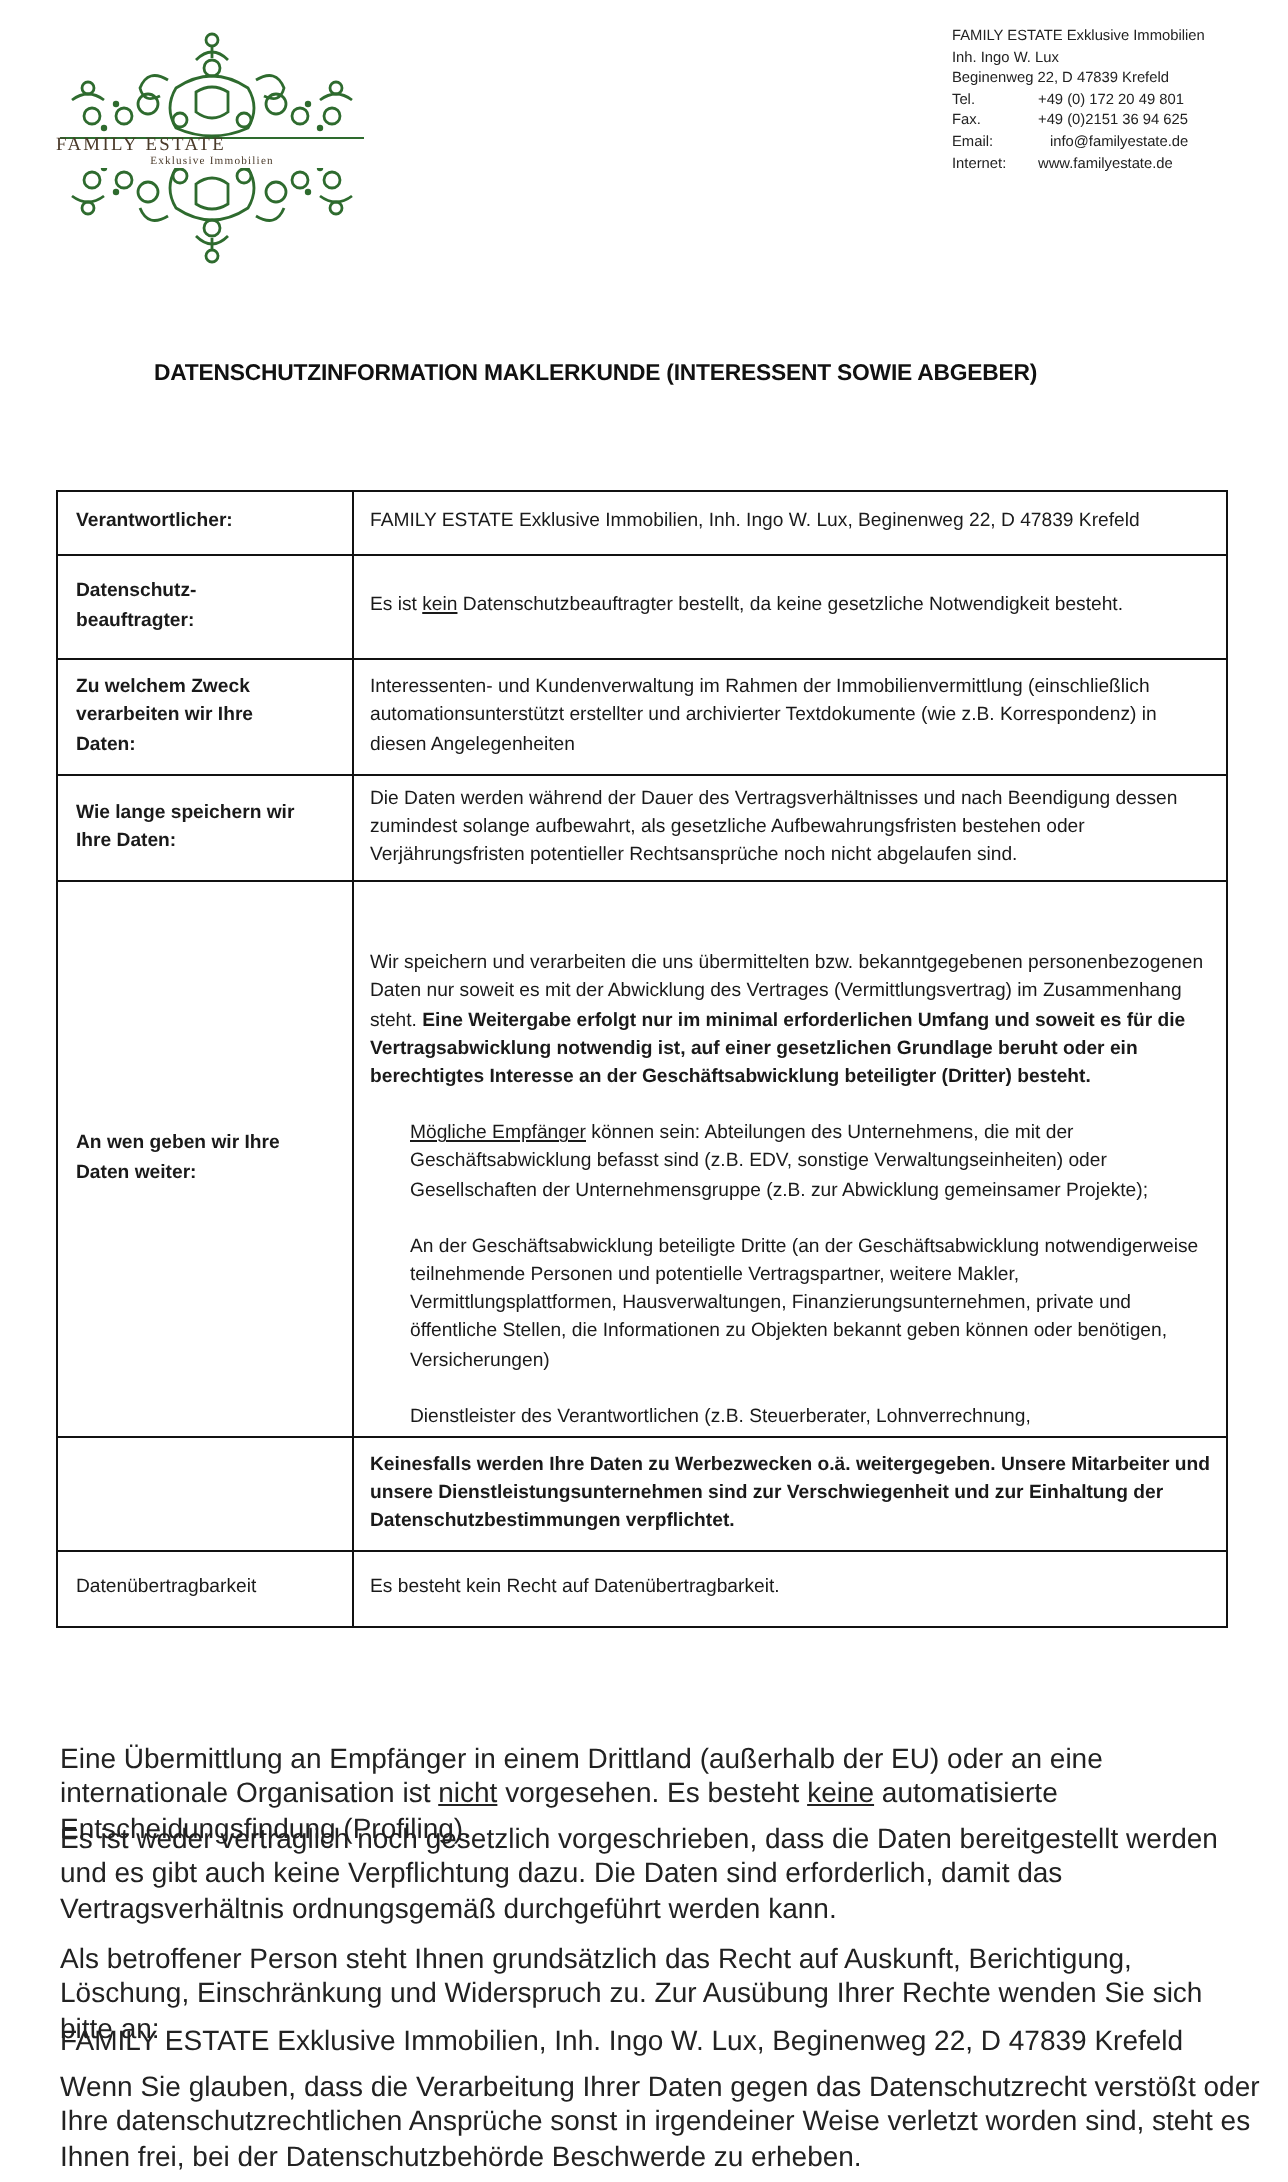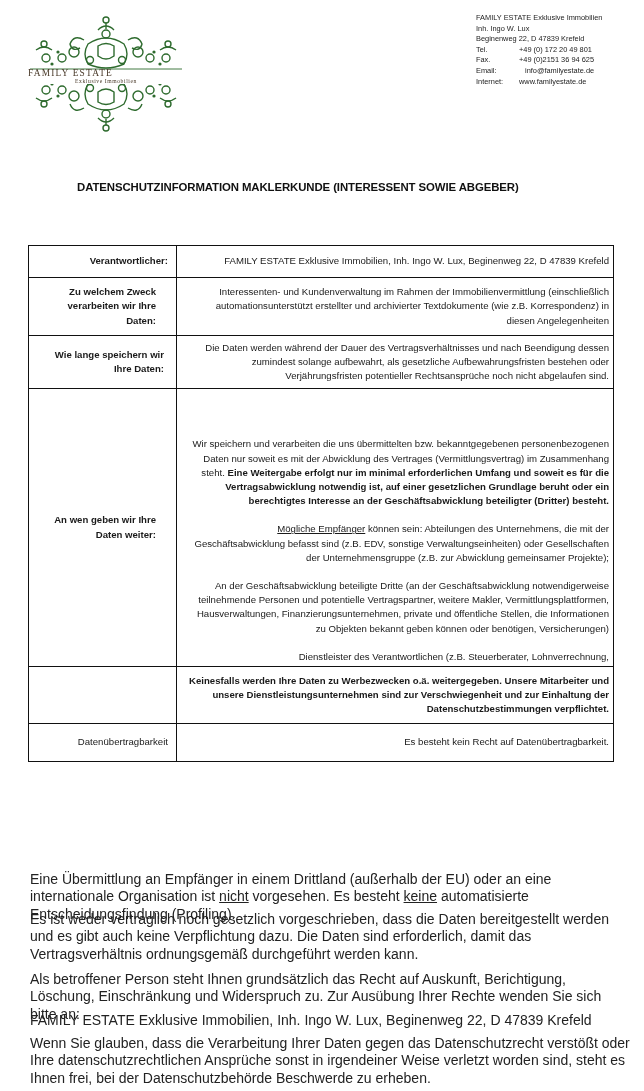--- a/index.html
+++ b/index.html
@@ -9,25 +9,25 @@
   .logo { position: absolute; left: 28px; top: 14px; width: 156px; height: 120px; }
   .logo svg { width: 100%; height: 100%; display: block; }
 
   .contact { position: absolute; left: 476px; top: 13px; font-size: 7.4px; line-height: 10.6px; color: #222; }
   .contact .line { white-space: nowrap; }
   .contact .lbl { display: inline-block; width: 43px; }
 
   .title { position: absolute; left: 30px; top: 181px; font-size: 11.4px; font-weight: bold; color: #111; letter-spacing: -0.1px; white-space: nowrap; padding-left: 47px; }
 
   table.info { position: absolute; left: 28px; top: 245px; width: 586px; border-collapse: collapse; font-size: 9.6px; line-height: 14.2px; }
-  table.info td { border: 1.3px solid #111; vertical-align: middle; text-align: right; }
+  table.info td { border: 1.3px solid #111; vertical-align: middle; }
   table.info td.lab { width: 148px; padding: 0 8px 0 9px; font-weight: bold; }
   table.info td.val { padding: 0 4px 0 8px; }
   table.info td.val p { margin: 0; }
-  table.info td.val p + p { margin-top: 14px; }
+  table.info td.val p + p { margin-top: 14px; margin-left: 20px; }
   .u { text-decoration: underline; }
   .b { font-weight: bold; }
 
   .para { position: absolute; left: 30px; width: 600px; font-size: 14px; line-height: 17.4px; color: #222; }
 </style>
 </head>
 <body>
 
 <div class="logo">
   <svg viewBox="0 0 156 120">
@@ -111,20 +111,26 @@
 </div>
 
 <div class="title">DATENSCHUTZINFORMATION MAKLERKUNDE (INTERESSENT SOWIE ABGEBER)</div>
 
 <table class="info">
   <tbody>
       <tr style="height:32px">
     <td class="lab">Verantwortlicher:</td>
     <td class="val" style="white-space:nowrap;">FAMILY ESTATE Exklusive Immobilien, Inh. Ingo W. Lux, Beginenweg 22, D 47839 Krefeld</td>
   </tr>
+  <tr style="height:52px">
+    <td class="lab" style="padding-right:40px">Datenschutz-beauftragter:</td>
+    <td class="val">
+      <span>Es ist </span><span class="u">kein</span><span> Datenschutzbeauftragter bestellt, da keine gesetzliche Notwendigkeit besteht.</span>
+    </td>
+  </tr>
   <tr style="height:58px">
     <td class="lab" style="padding-right:20px">Zu welchem Zweck verarbeiten wir Ihre Daten:</td>
     <td class="val">Interessenten- und Kundenverwaltung im Rahmen der Immobilienvermittlung (einschließlich automationsunterstützt erstellter und archivierter Textdokumente (wie z.B. Korrespondenz) in diesen Angelegenheiten</td>
   </tr>
   <tr style="height:53px">
     <td class="lab" style="padding-right:12px">Wie lange speichern wir Ihre Daten:</td>
     <td class="val">Die Daten werden während der Dauer des Vertragsverhältnisses und nach Beendigung dessen zumindest solange aufbewahrt, als gesetzliche Aufbewahrungsfristen bestehen oder Verjährungsfristen potentieller Rechtsansprüche noch nicht abgelaufen sind.</td>
   </tr>
   <tr style="height:278px">
     <td class="lab" style="padding-right:20px">An wen geben wir Ihre Daten weiter:</td>

